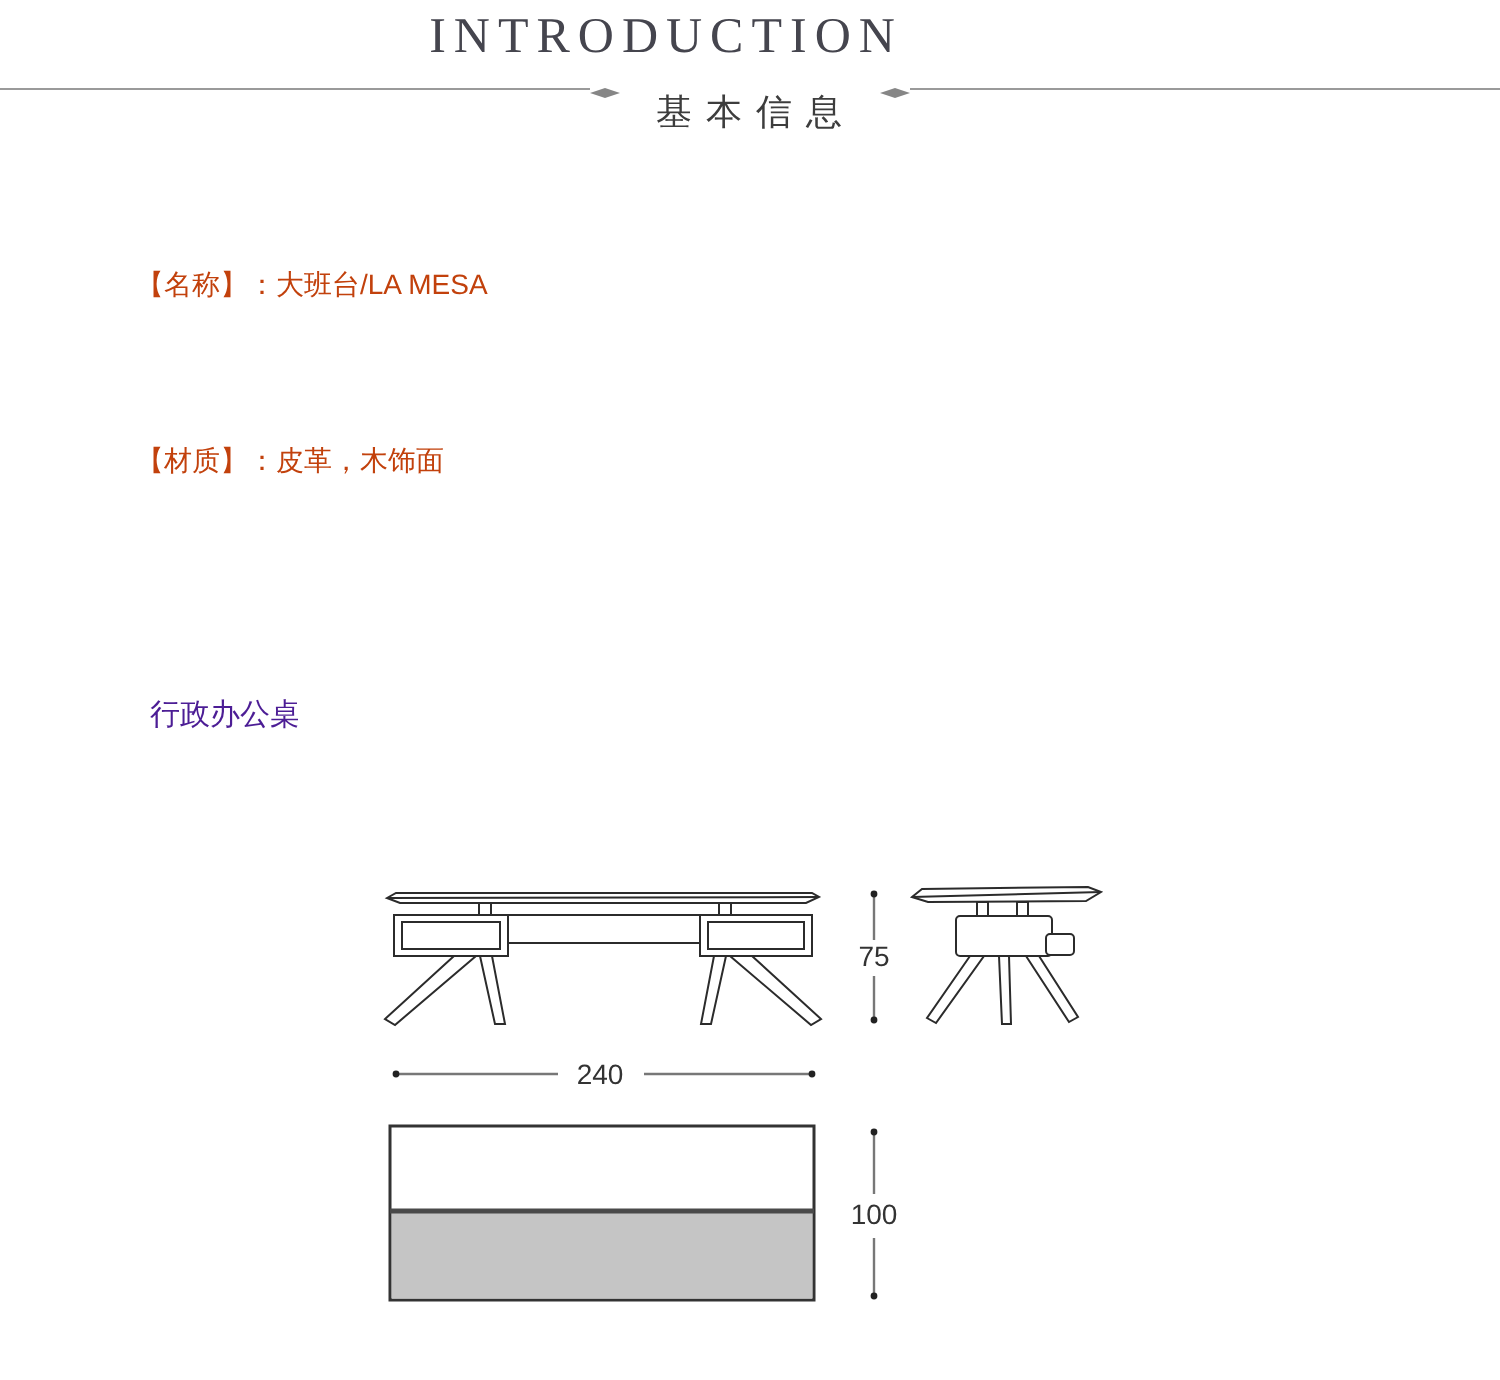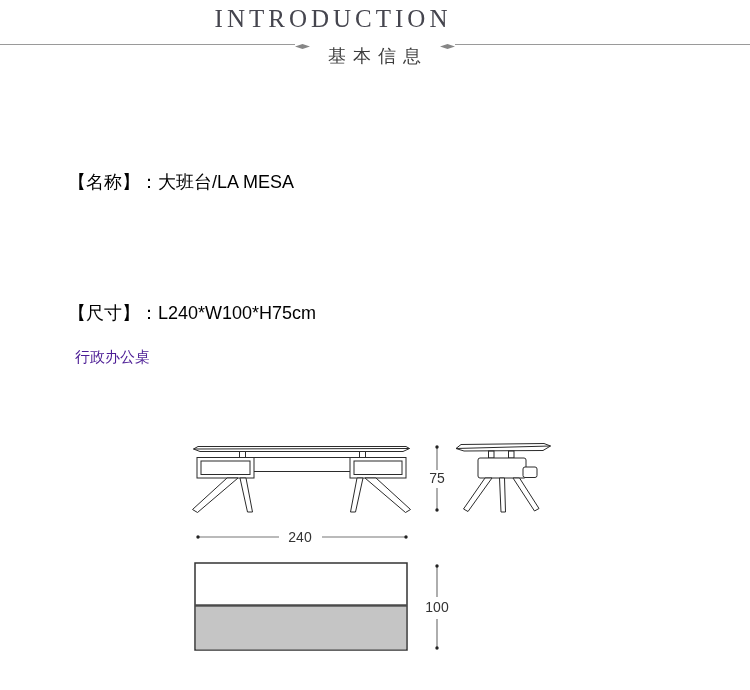--- a/index.html
+++ b/index.html
@@ -12,22 +12,22 @@
          color:#45454e;font-weight:400;}
   .subtitle-row{position:absolute;top:44px;left:0;width:750px;height:22px;
                 display:flex;align-items:flex-start;}
   .sub-line{flex:1 1 auto;height:1px;background:#9a9a9a;}
   .diamond{width:15px;height:5px;background:#868686;flex:0 0 auto;
            clip-path:polygon(0 50%,50% 0,100% 50%,50% 100%);}
   .subtitle-text{flex:0 0 auto;padding:0 12px 0 18px;font-size:18px;letter-spacing:7px;
                  color:#3d3d3d;}
 
   
-  .spec{position:absolute;left:68px;font-size:18px;color:#000000;line-height:22px;
-        white-space:nowrap;margin-top:40px;}
+  .spec{position:absolute;left:68px;font-size:14px;color:#c2410c;line-height:22px;
+        white-space:nowrap;}
   .spec.n1{top:131px;} .spec.n2{top:174px;} .spec.n3{top:219px;} .spec.n4{top:262px;}
   .category{position:absolute;left:75px;top:348px;font-size:15px;color:#4c1d95;}
 
   
   .drawing-svg{position:absolute;left:0;top:0;width:750px;height:690px;}
   .stroke{fill:none;stroke:#2b2b2b;stroke-width:1;}
   .strokefill{fill:#ffffff;stroke:#2b2b2b;stroke-width:1;}
   .dim{stroke:#777777;stroke-width:1.2;}
   .dimtext{fill:#333333;font-family:"Liberation Sans",sans-serif;font-size:14px;}
 </style>
@@ -40,21 +40,21 @@
 
   <div class="subtitle-row">
     <div class="sub-line"></div>
     <div class="diamond"></div>
     <div class="subtitle-text">基本信息</div>
     <div class="diamond"></div>
     <div class="sub-line"></div>
   </div>
 
   <div class="spec n1">【名称】：大班台/LA MESA</div>
-  <div class="spec n4">【尺寸】：L240*W100*H75cm</div>
+  <div class="spec n3">【材质】：皮革，木饰面</div>
   <div class="category">行政办公桌</div>
 
   <svg class="drawing-svg" viewBox="0 0 750 690">
 
     <g>
 
       <path class="strokefill" d="M193.5,449 L198,446.5 L406,446.5 L409.5,448.5 L403,451.5 L200,451.5 Z"></path>
       <path class="stroke" d="M193.5,449 L409.5,448.5"></path>
 
       <rect class="stroke" x="239.5" y="451.5" width="6" height="6"></rect>

